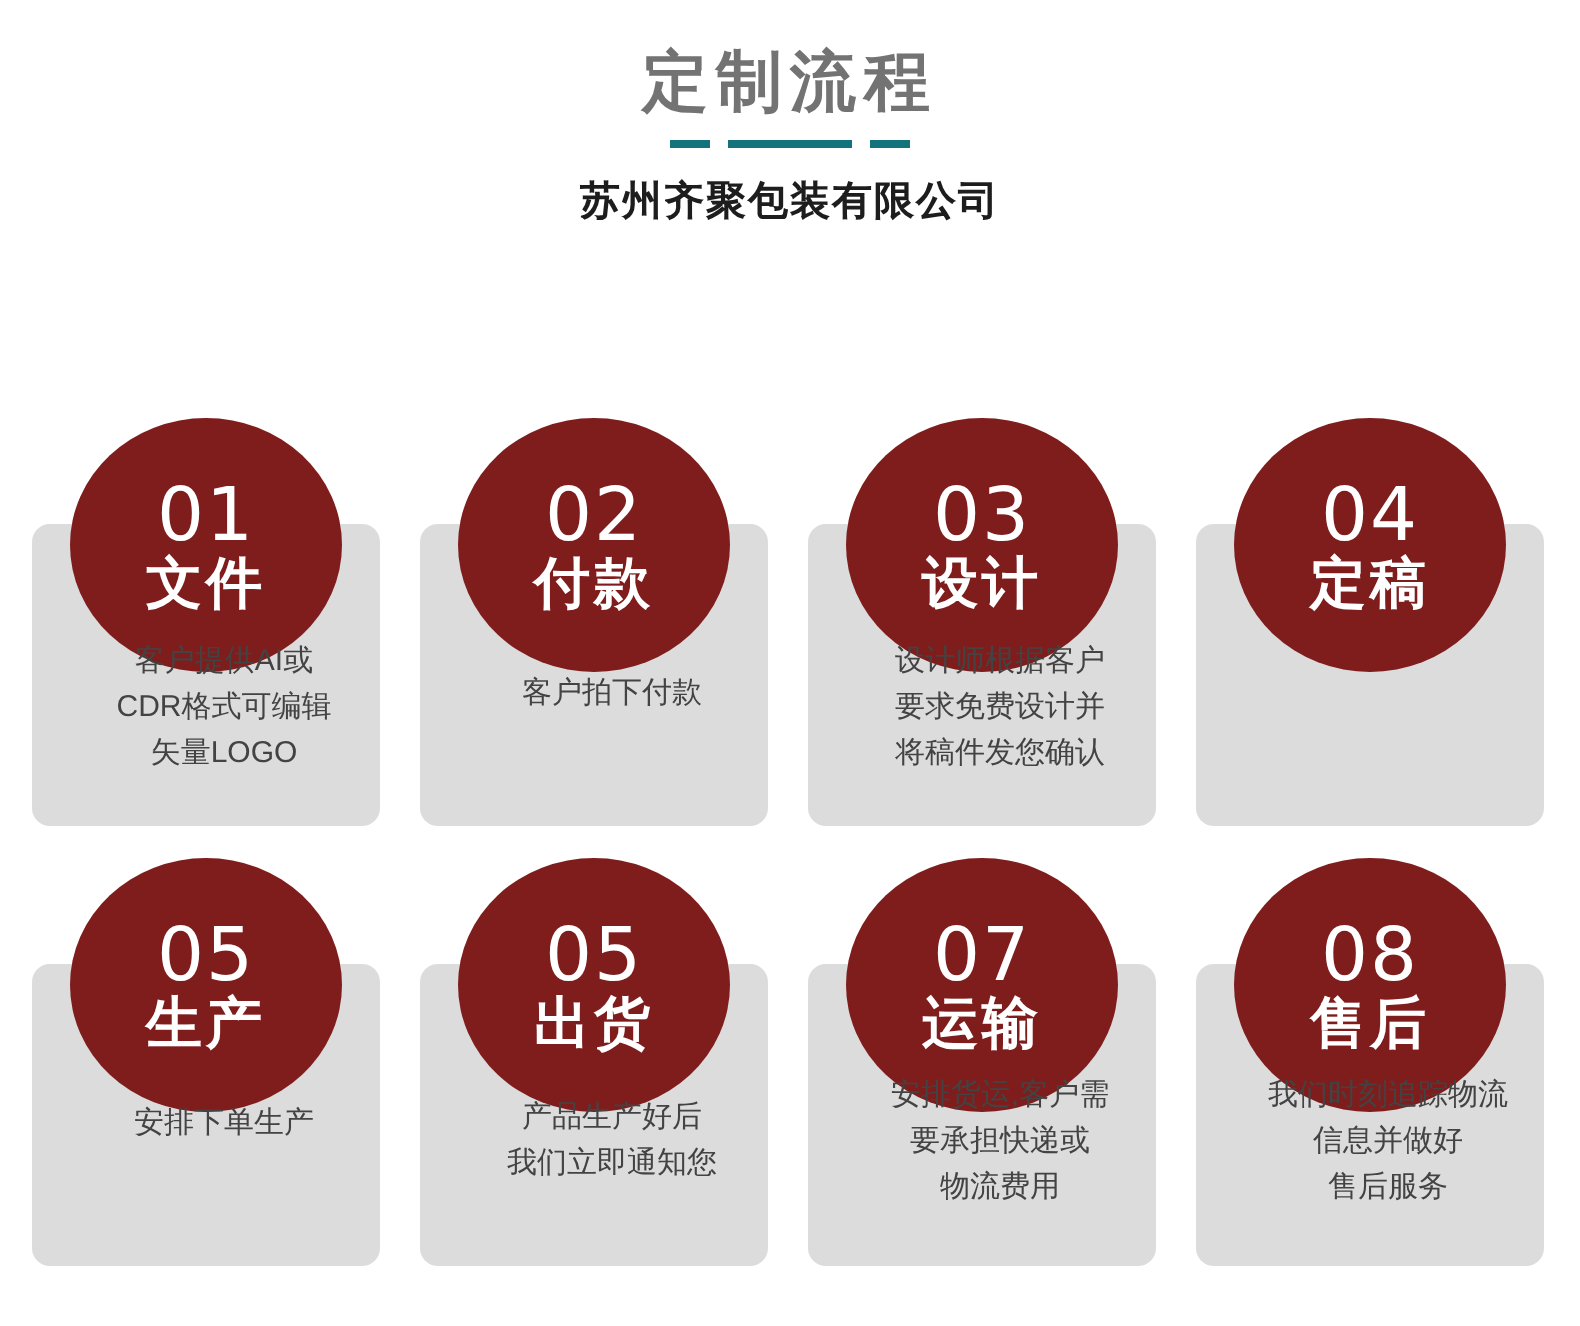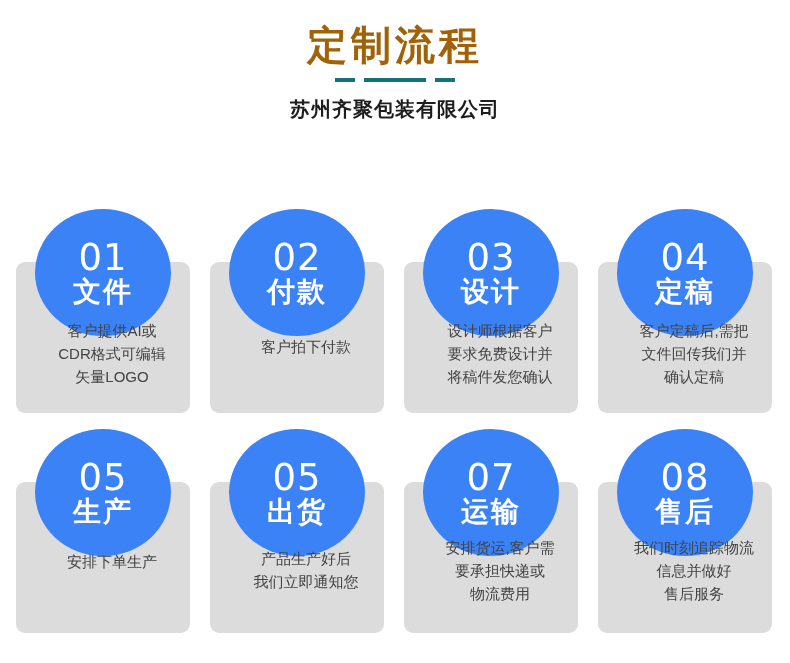--- a/index.html
+++ b/index.html
@@ -17,23 +17,23 @@
     position: relative;
   }
 
   
   .header {
     width: 790px;
     padding-top: 22px;
     text-align: center;
   }
   .main-title {
-    font-size: 40px;
+    font-size: 33px;
     font-weight: bold;
-    color: #a16207;
+    color: #737373;
     letter-spacing: 4px;
     line-height: 1.15;
     margin: 0;
   }
   .divider {
     margin: 9px auto 0 auto;
     width: 146px;
     height: 6px;
     display: flex;
     align-items: center;
@@ -89,21 +89,21 @@
     box-sizing: border-box;
   }
 
   .step-badge {
     position: absolute;
     left: 19px;
     top: 0;
     width: 136px;
     height: 127px;
     border-radius: 50%;
-    background: #3b82f6;
+    background: #7f1d1d;
     color: #ffffff;
     display: flex;
     flex-direction: column;
     align-items: center;
     justify-content: center;
     z-index: 3;
     box-sizing: border-box;
   }
   .step-number {
     font-size: 37px;
@@ -189,23 +189,20 @@
 要求免费设计并
 将稿件发您确认</div>
   </div>
 
   <div class="step-card row-1 lines-3">
     <div class="step-panel"></div>
     <div class="step-badge">
       <div class="step-number">04</div>
       <div class="step-name">定稿</div>
     </div>
-    <div class="step-desc">客户定稿后,需把
-文件回传我们并
-确认定稿</div>
   </div>
 
   <div class="step-card row-2 lines-1">
     <div class="step-panel"></div>
     <div class="step-badge">
       <div class="step-number">05</div>
       <div class="step-name">生产</div>
     </div>
     <div class="step-desc">安排下单生产</div>
   </div>

